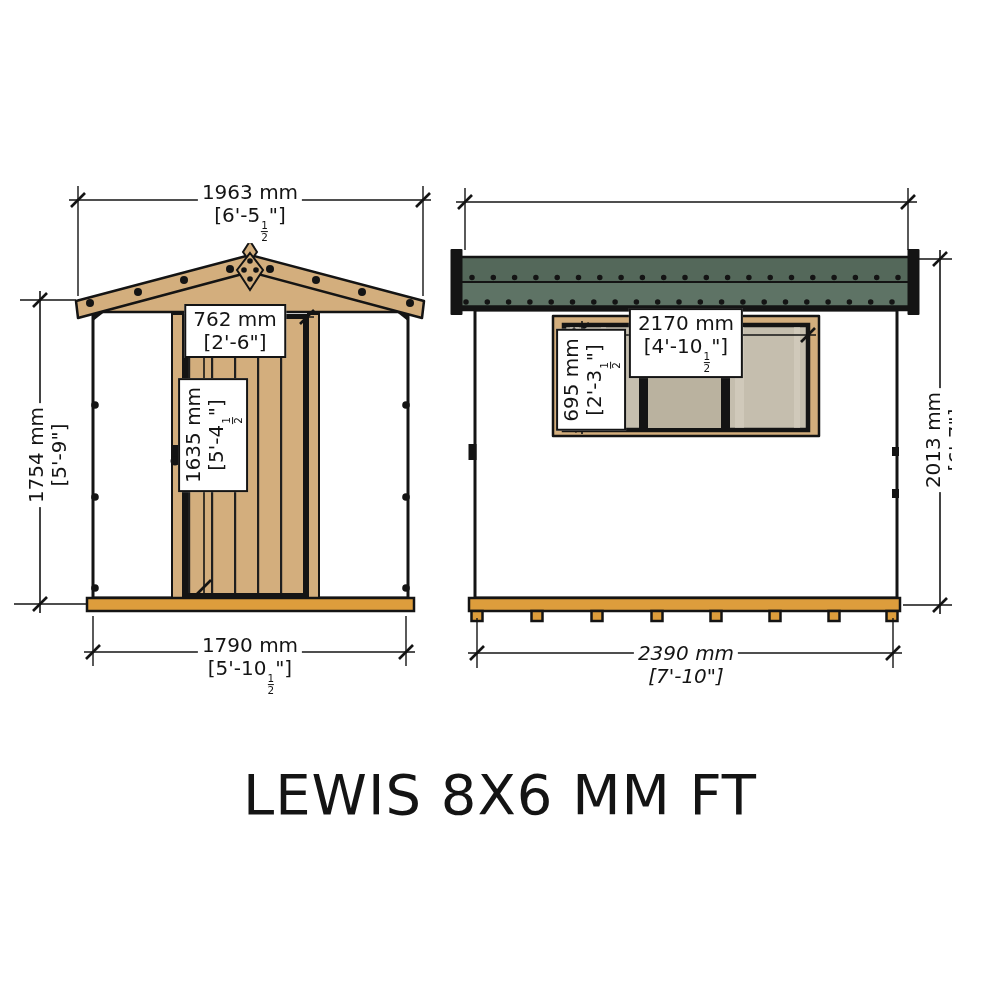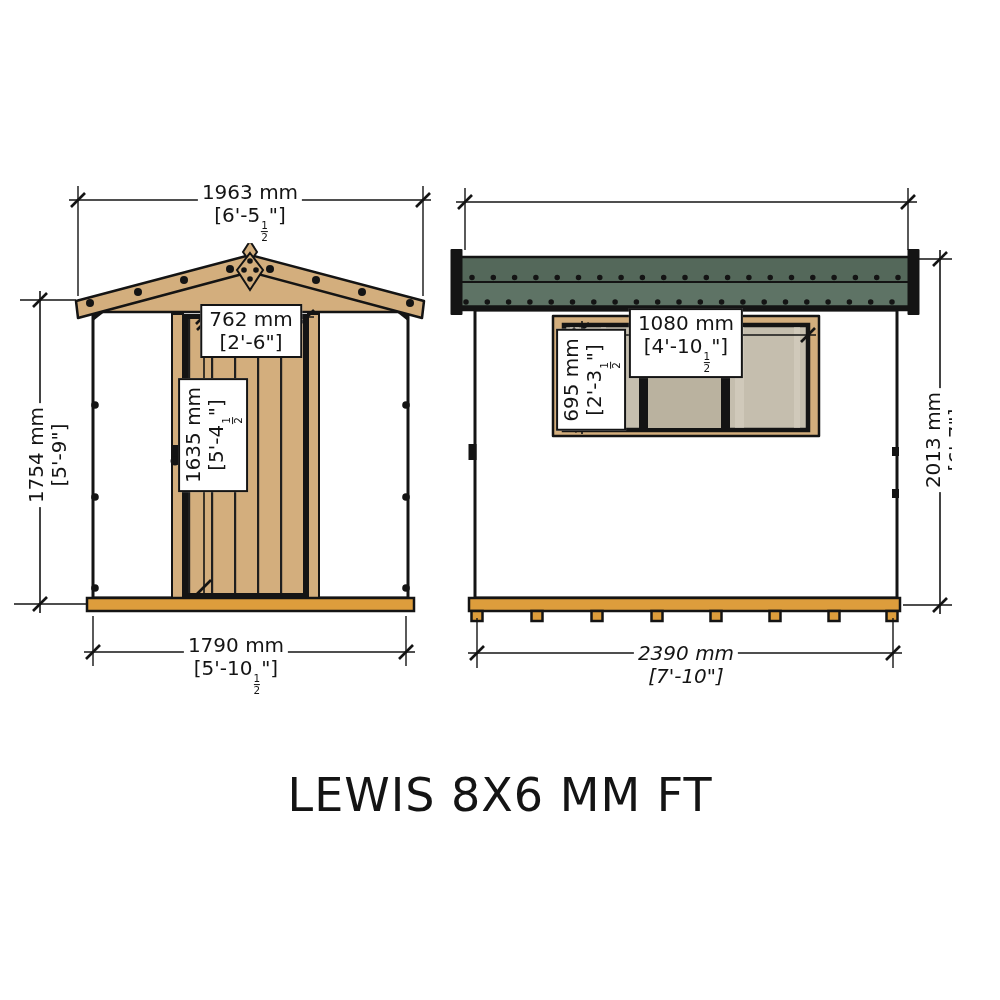--- a/index.html
+++ b/index.html
@@ -29,21 +29,21 @@
 
   
   .lbl{position:absolute;font-size:20px;line-height:23px;text-align:center;white-space:nowrap;
        background:var(--label_bg,#fff);padding:0 4px;}
   .ctr{transform:translate(-50%,-50%);}
   .rot{transform:translate(-50%,-50%) rotate(-90deg);}
   .boxed{border:2px solid var(--outline,#141414);padding:2px 7px;}
   .frac{display:inline-flex;flex-direction:column;vertical-align:-7px;line-height:1.05;
         font-size:0.52em;text-align:center;margin:0 1px;}
   .frac .den{border-top:1.5px solid currentColor;}
-  .title{position:absolute;font-size:46px;line-height:50px;letter-spacing:1px;background:none;}
+  .title{position:absolute;font-size:56px;line-height:50px;letter-spacing:1px;background:none;}
 </style>
 </head>
 <body>
 
 <div class="canvas">
 
 <svg width="1000" height="1000" viewBox="0 0 1000 1000">
   <defs>
     <pattern id="pf" x="0" y="310" width="24" height="23.8" patternUnits="userSpaceOnUse">
       <rect width="24" height="23.8" class="p-wood"></rect>
@@ -222,50 +222,50 @@
   <div class="lbl rot" style="left:48px;top:455px;">
     <div>1754 mm</div>
     <div>[5'-9"]</div>
   </div>
 
   <div class="lbl rot" style="left:945px;top:440px;">
     <div>2013 mm</div>
     <div>[6'-7"]</div>
   </div>
 
-  <div class="lbl ctr boxed" style="left:251px;top:331px;">
+  <div class="lbl ctr boxed" style="left:235px;top:331px;">
     <div>762 mm</div>
     <div>[2'-6"]</div>
   </div>
 
   <div class="lbl rot boxed" style="left:213px;top:435px;">
     <div>1635 mm</div>
     <div>[5'-4<span class="frac">
           <span class="num">1</span>
           <span class="den">2</span>
         </span>"]</div>
   </div>
 
   <div class="lbl ctr boxed" style="left:686px;top:343px;">
-    <div>1080 mm</div>
+    <div>2170 mm</div>
     <div>[4'-10<span class="frac">
           <span class="num">1</span>
           <span class="den">2</span>
         </span>"]</div>
   </div>
 
   <div class="lbl rot boxed" style="left:591px;top:380px;">
     <div>695 mm</div>
     <div>[2'-3<span class="frac">
           <span class="num">1</span>
           <span class="den">2</span>
         </span>"]</div>
   </div>
 
-  <div class="lbl ctr" style="left:236px;top:665px;">
+  <div class="lbl ctr" style="left:250px;top:665px;">
     <div>1790 mm</div>
     <div>[5'-10<span class="frac">
           <span class="num">1</span>
           <span class="den">2</span>
         </span>"]</div>
   </div>
 
   <div class="lbl ctr" style="left:686px;top:665px;font-style:italic;">
     <div>2390 mm</div>
     <div>[7'-10"]</div>

